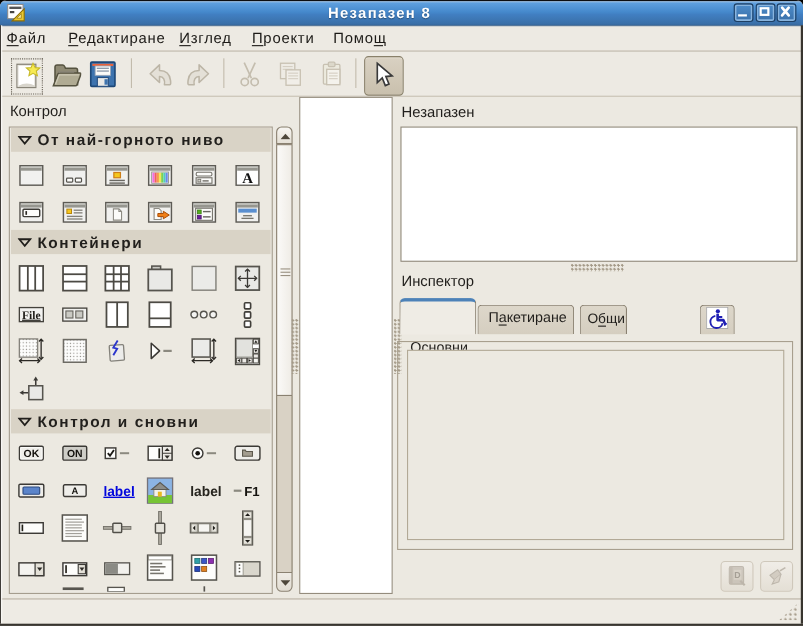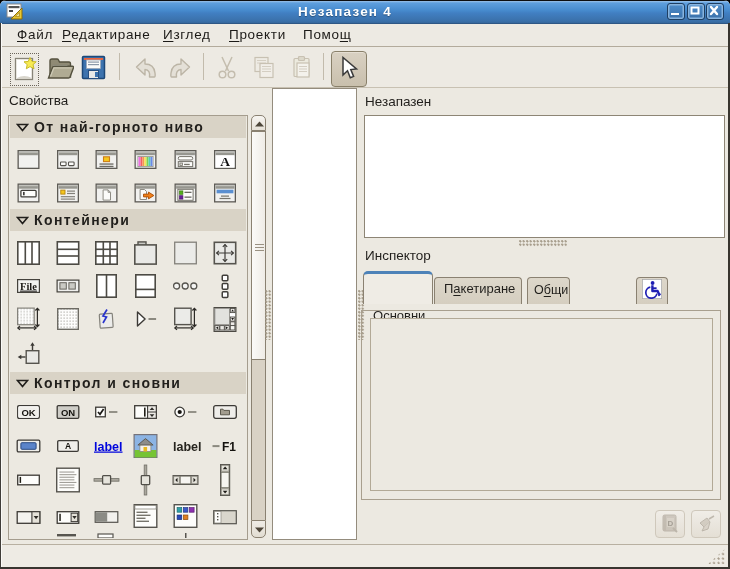--- a/index.html
+++ b/index.html
@@ -53,21 +53,21 @@
 #wgrip{left:708px;top:548px;width:18px;height:16px;background-image:radial-gradient(circle at 1.5px 1.5px,#a79d8c 1px,transparent 1.2px);background-size:4.5px 4.5px;clip-path:polygon(100% 0,100% 100%,0 100%);}
 
 #eL{left:0;top:23px;width:1px;height:544px;background:#403d38;}
 #eL2{left:1px;top:23px;width:1px;height:544px;background:#fbfaf7;}
 #eR{left:728px;top:23px;width:2px;height:544px;background:#38352f;}
 #eB{left:0;top:567px;width:730px;height:2px;background:#38352f;}
 </style></head>
 <body>
 <div id="win">
   <div id="titlebar" class="abs"></div>
-  <div id="title" class="abs">Незапазен 4</div>
+  <div id="title" class="abs">Незапазен 8</div>
   <svg class="abs" style="left:6px;top:3px" width="18" height="18" viewBox="0 0 18 18">
     <rect x="1" y="1" width="14" height="13" fill="#fff" stroke="#8a8a8a"></rect>
     <rect x="2.5" y="3" width="11" height="2.2" fill="#555"></rect>
     <rect x="3" y="7" width="4" height="2" fill="#444"></rect>
     <path d="M16 5 L16 16 L5 16 Z" fill="#e9c831" stroke="#8a6d08" stroke-width="1"></path>
     <path d="M13.4 9.4 L13.4 13.6 L9.2 13.6 Z" fill="#f6e9a4" stroke="#a8891a" stroke-width=".8"></path>
   </svg>
   <div class="wbtn abs" style="left:667px">
       <svg width="14" height="13">
         <rect x="3" y="9" width="8" height="2" fill="#fff"></rect>
@@ -78,21 +78,21 @@
         <rect x="3.5" y="3.5" width="7" height="6" fill="none" stroke="#fff" stroke-width="2"></rect>
       </svg>
     </div>
   <div class="wbtn abs" style="left:706px">
       <svg width="14" height="13">
         <path d="M4 3 L10 10 M10 3 L4 10" stroke="#fff" stroke-width="2.4" stroke-linecap="round"></path>
       </svg>
     </div>
 
   <div id="menubar" class="abs"></div>
-  <div class="mi" style="left:17px"><u>Ф</u>айл</div>
+  <div class="mi" style="left:6px"><u>Ф</u>айл</div>
   <div class="mi" style="left:62px"><u>Р</u>едактиране</div>
   <div class="mi" style="left:163px"><u>И</u>зглед</div>
   <div class="mi" style="left:229px"><u>П</u>роекти</div>
   <div class="mi" style="left:303px">Помо<u>щ</u></div>
 
   <div id="toolbar" class="abs"></div>
   <div id="tbicons" class="abs" style="left:0;top:47px;width:730px;height:40px">
     <div class="abs" style="left:10px;top:6px;width:27px;height:31px;border:1px dotted #6b655a"></div>
     <svg class="abs" style="left:13px;top:9px" width="24" height="26" viewBox="0 0 24 26">
       <rect x="2.5" y="2.5" width="17" height="21" fill="#fff" stroke="#888478" stroke-width="1.3"></rect>
@@ -154,21 +154,21 @@
       <rect x="9" y="16" width="8" height="1" fill="#d4cec2" stroke="none"></rect>
       </g>
     </svg>
     <div class="tsep" style="left:323px"></div>
     <div class="abs" style="left:331px;top:4px;width:34px;height:34px;border:1px solid #89806a;border-radius:4px;background:linear-gradient(180deg,#d9d1c2,#c9c0ad);box-shadow:inset 0 1px 0 #e6dfd3"></div>
     <svg class="abs" style="left:339px;top:9px" width="20" height="25" viewBox="0 0 20 25">
       <path d="M4 1.5 L4 19 L8.5 14.8 L11.3 21.8 L14.6 20.4 L11.8 13.6 L17.5 13 Z" fill="#fff" stroke="#3a3a3a" stroke-width="1.5" stroke-linejoin="miter"></path>
     </svg>
   </div>
 
-  <div class="abs label" style="left:9px;top:93px">Свойства</div>
+  <div class="abs label" style="left:9px;top:93px">Контрол</div>
   <div id="palframe" class="abs">
     <div class="phead" style="top:0">
         <svg class="ptri" width="13" height="9">
           <path d="M1.5 1.5 L11.5 1.5 L6.5 7.5 Z" fill="none" stroke="#211f1c" stroke-width="1.6"></path>
         </svg>
         <span>От най-горното ниво</span>
       </div>
     <div class="phead" style="top:93px">
         <svg class="ptri" width="13" height="9">
           <path d="M1.5 1.5 L11.5 1.5 L6.5 7.5 Z" fill="none" stroke="#211f1c" stroke-width="1.6"></path>

